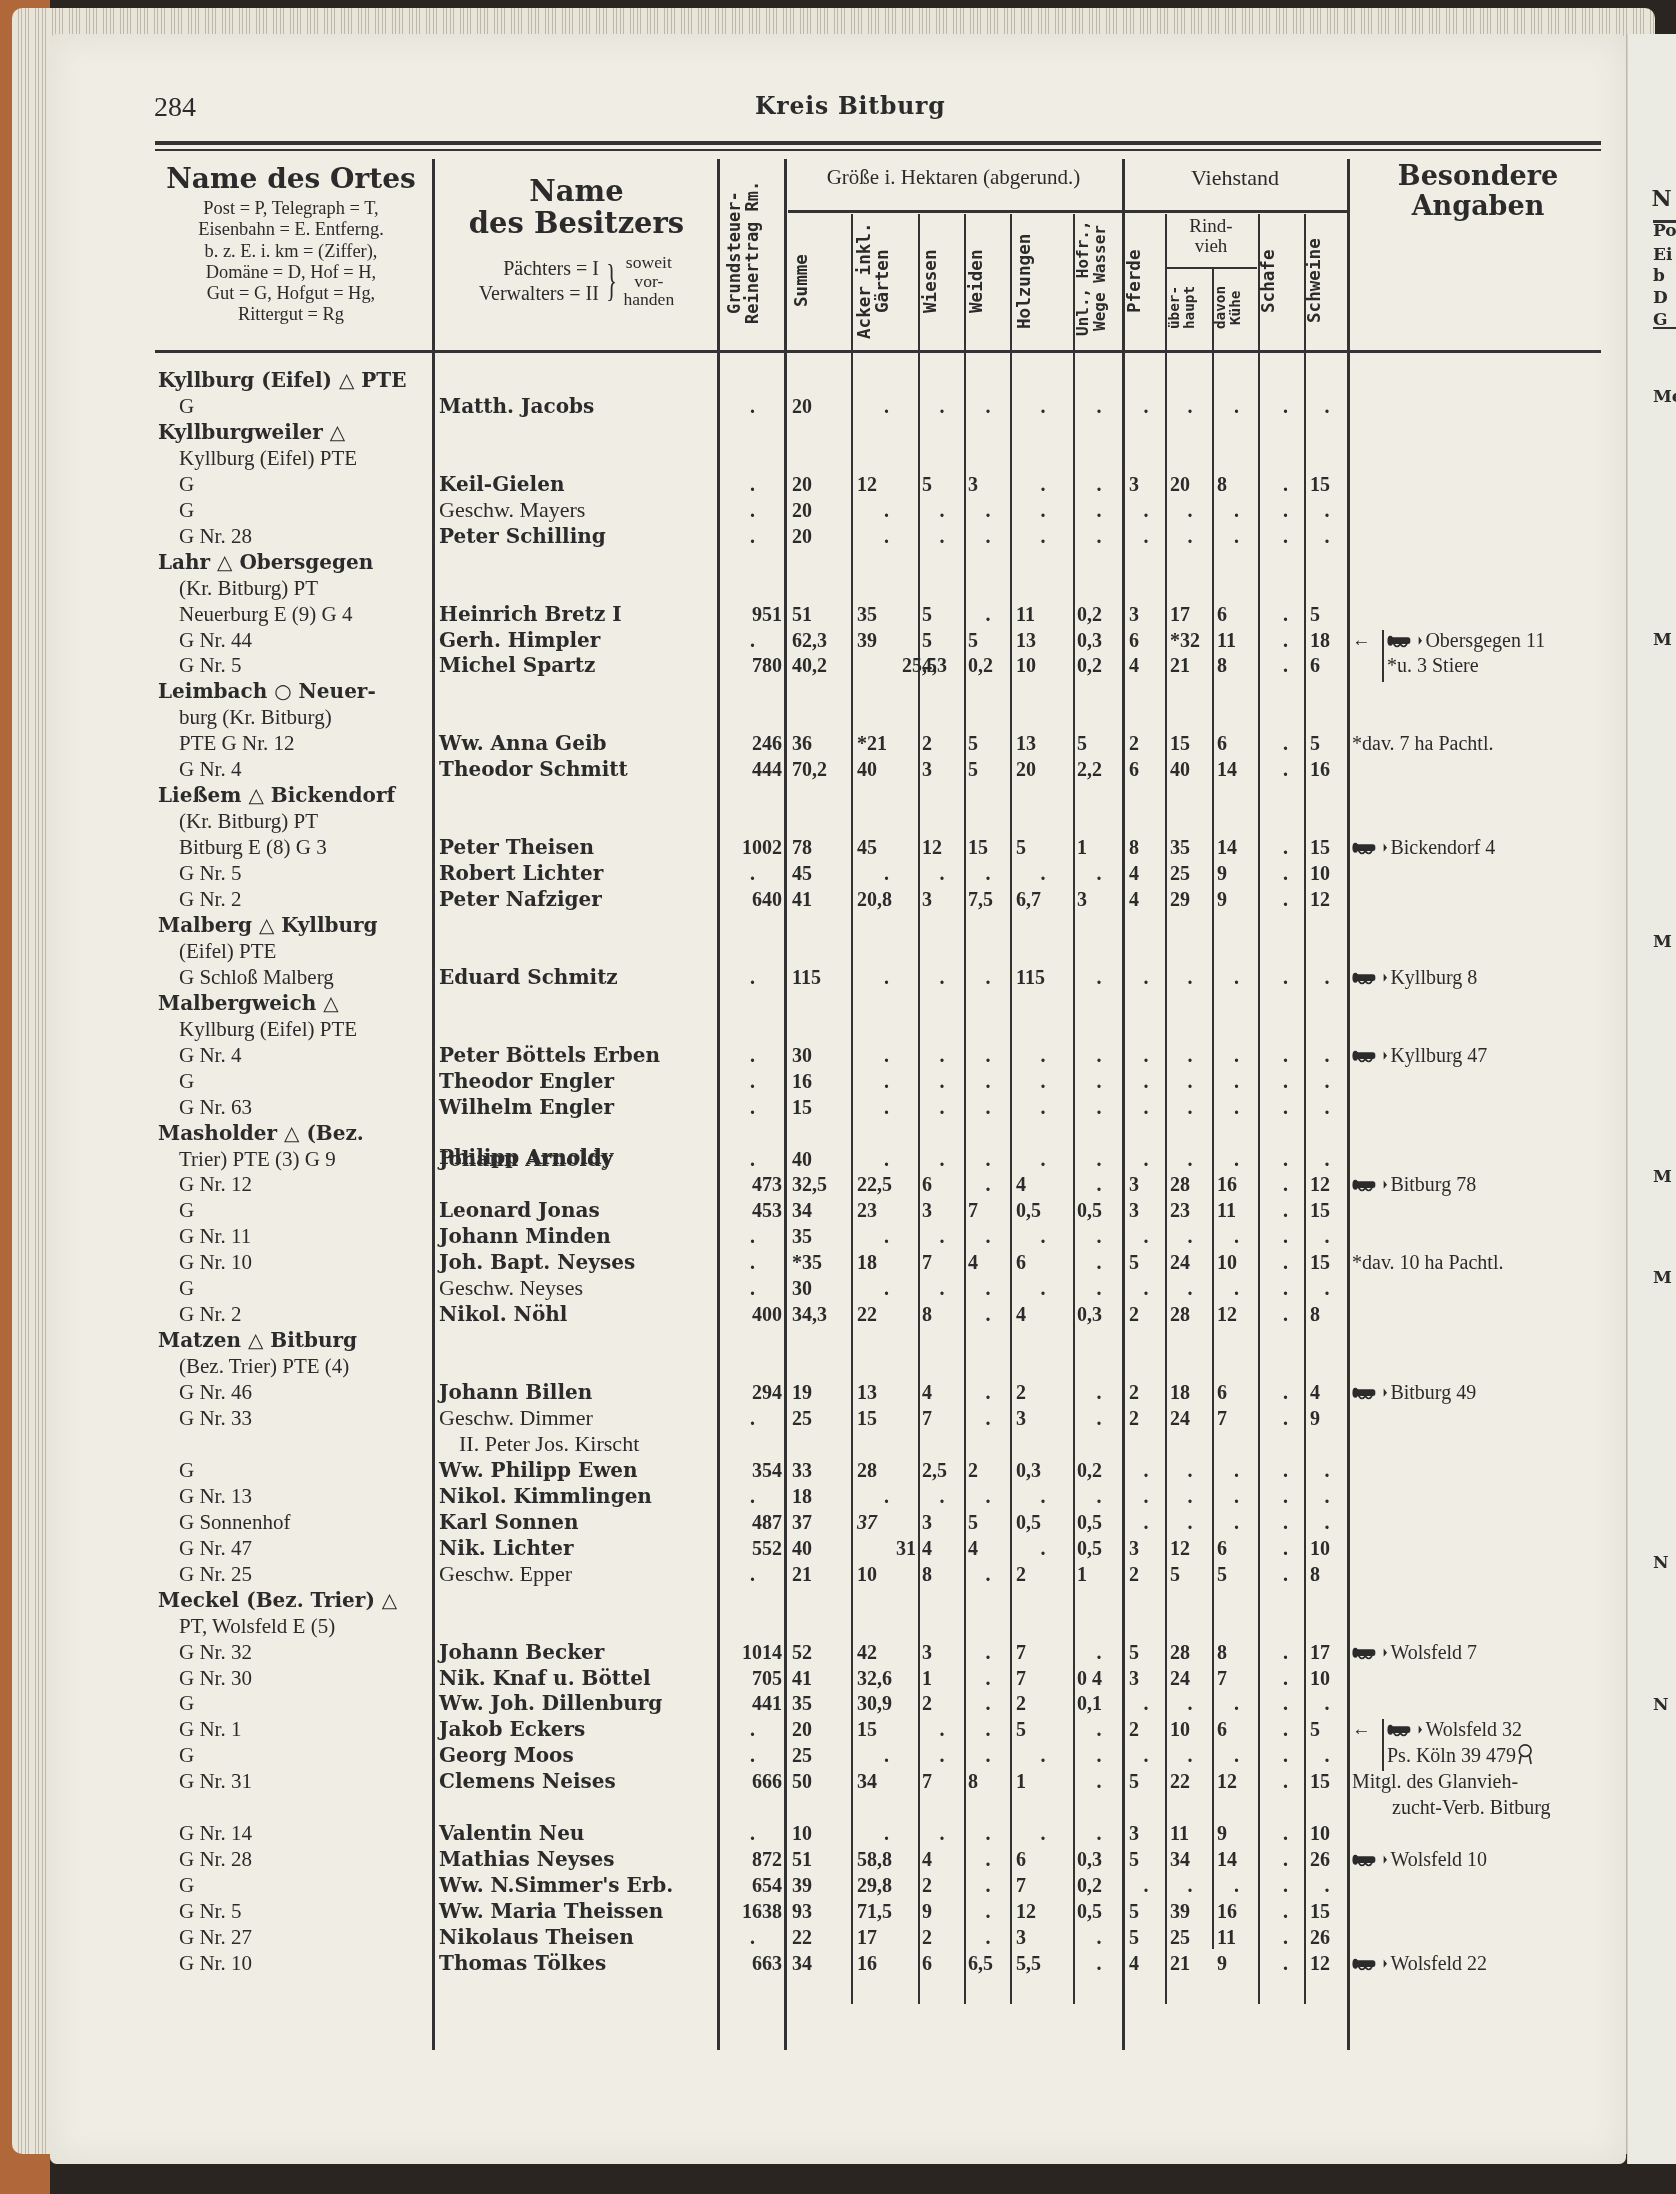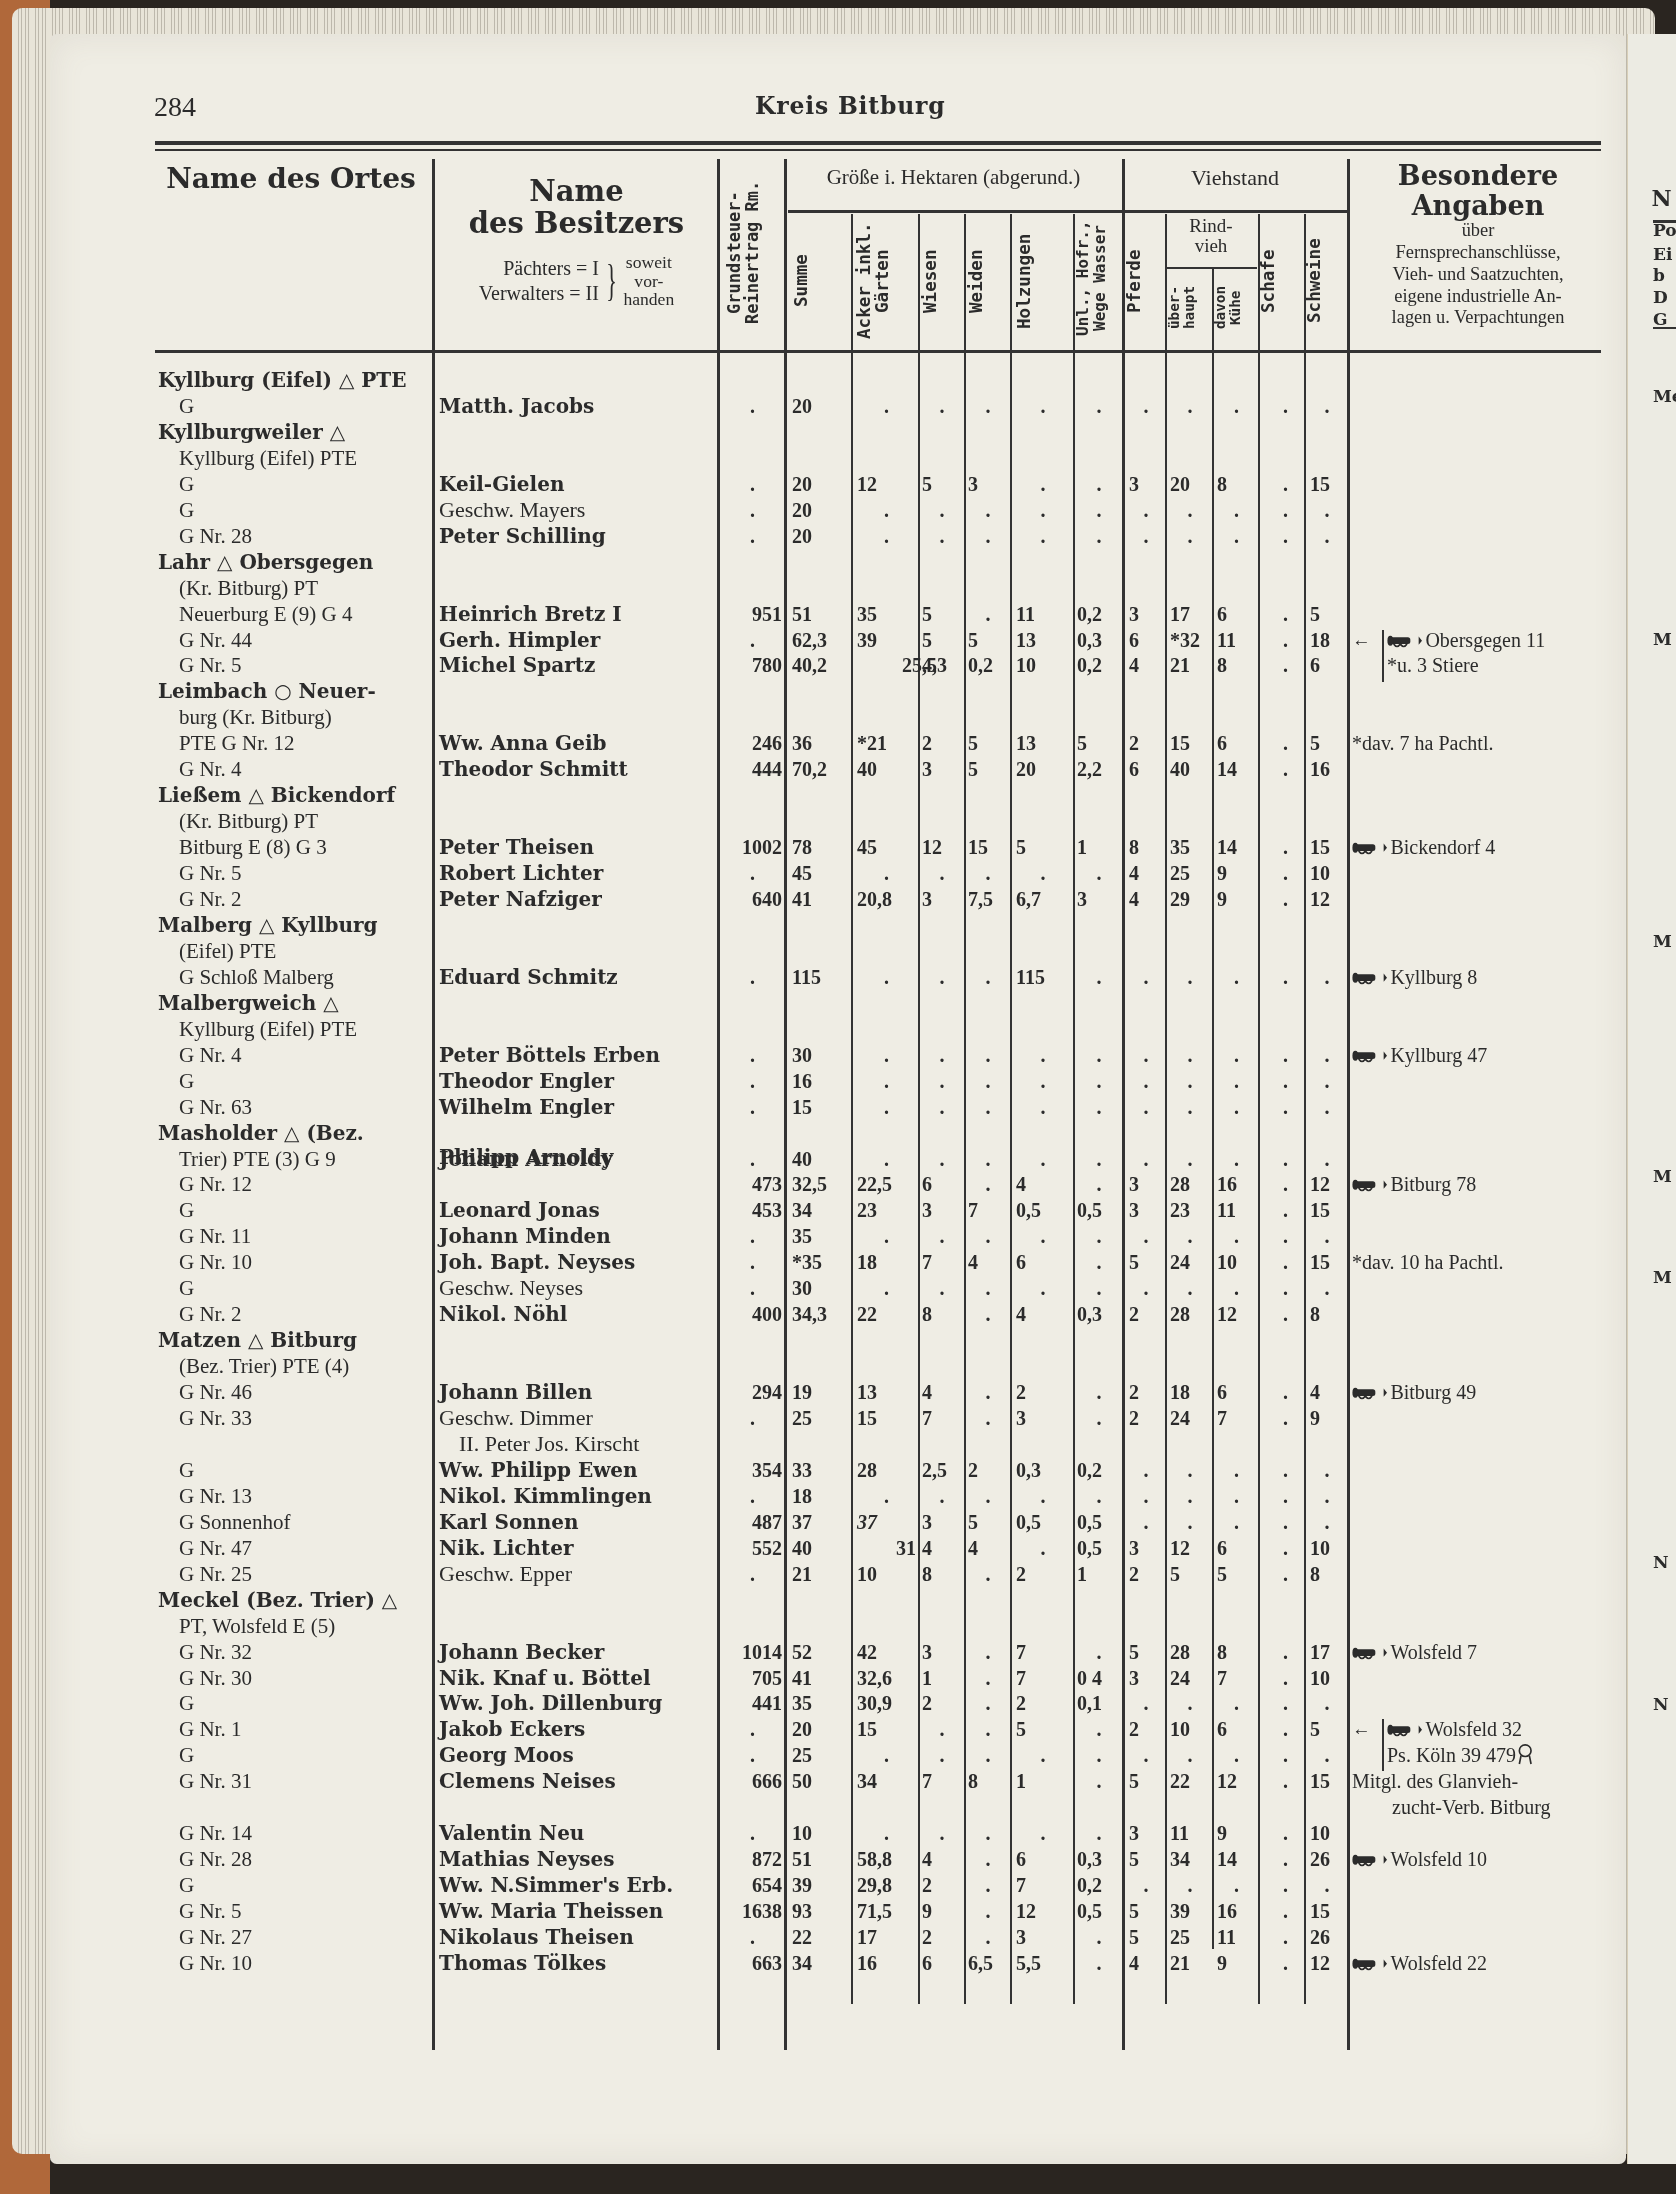--- a/index.html
+++ b/index.html
@@ -59,20 +59,28 @@
 <div class="pageno">284</div>
 <div class="runhead">Kreis Bitburg</div>
 
 <div class="hrule" style="left:155px;top:141px;width:1446px;height:4.2px;"></div>
 <div class="hrule" style="left:155px;top:149px;width:1446px;height:1.7px;"></div>
 
 <div class="hrule" style="left:155px;top:350px;width:1446px;height:3.4px;"></div>
 
 <div class="hdr" style="left:155px;top:164px;width:272px;">
   <div style="font-weight:bold;font-size:28px;font-family:'DejaVu Serif',serif;margin-bottom:3.4px;">Name des Ortes</div>
+  <div id="placeLegend" style="font-size:18.4px;font-family:'Liberation Serif',serif;line-height:1.15;">
+      <div>Post = P, Telegraph = T,</div>
+      <div>Eisenbahn = E. Entferng.</div>
+      <div>b. z. E. i. km = (Ziffer),</div>
+      <div>Domäne = D,  Hof = H,</div>
+      <div>Gut = G, Hofgut = Hg,</div>
+      <div>Rittergut = Rg</div>
+    </div>
 </div>
 
 <div class="hdr" style="left:436px;top:176px;width:281px;">
   <div style="font-weight:bold;font-size:29px;">Name</div>
   <div style="font-weight:bold;font-size:29px;margin-bottom:13.4px;">des Besitzers</div>
   <div style="display:flex;align-items:center;justify-content:center;font-family:'Liberation Serif',serif;font-size:20px;">
     <div style="text-align:right;line-height:1.25;">
       <div>Pächters = I</div>
       <div>Verwalters = II</div>
     </div>
@@ -111,27 +119,20 @@
 <div class="vt" style="left:1167px;top:270px;height:75px;width:42px;font-size:14.3px;">über-
 haupt</div>
 <div class="vt" style="left:1213px;top:270px;height:75px;width:42px;font-size:14.3px;">davon
 Kühe</div>
 <div class="vt" style="left:1259px;top:216px;height:130px;width:42px;">Schafe</div>
 <div class="vt" style="left:1305px;top:216px;height:130px;width:40px;">Schweine</div>
 
 <div class="hdr" style="left:1352px;top:161px;width:252px;">
   <div style="font-weight:bold;font-size:27px;">Besondere</div>
   <div style="font-weight:bold;font-size:27px;">Angaben</div>
-  <div id="notesLegend" style="font-size:18.4px;font-family:'Liberation Serif',serif;line-height:1.18;">
-      <div>über</div>
-      <div>Fernsprechanschlüsse,</div>
-      <div>Vieh- und Saatzuchten,</div>
-      <div>eigene industrielle An-</div>
-      <div>lagen u. Verpachtungen</div>
-    </div>
 </div>
 
 <div id="vrules">
     <div class="vrule" style="left: 432px; top: 159px; height: 1891px; width: 3.4px;"></div>
     <div class="vrule" style="left: 717px; top: 159px; height: 1891px; width: 3.4px;"></div>
     <div class="vrule" style="left: 784px; top: 159px; height: 1891px; width: 3.4px;"></div>
     <div class="vrule" style="left: 1122px; top: 159px; height: 1891px; width: 3.4px;"></div>
     <div class="vrule" style="left: 1347px; top: 159px; height: 1891px; width: 3.4px;"></div>
     <div class="vrule" style="left: 851px; top: 214px; height: 1790px; width: 1.7px;"></div>
     <div class="vrule" style="left: 918px; top: 214px; height: 1790px; width: 1.7px;"></div>

